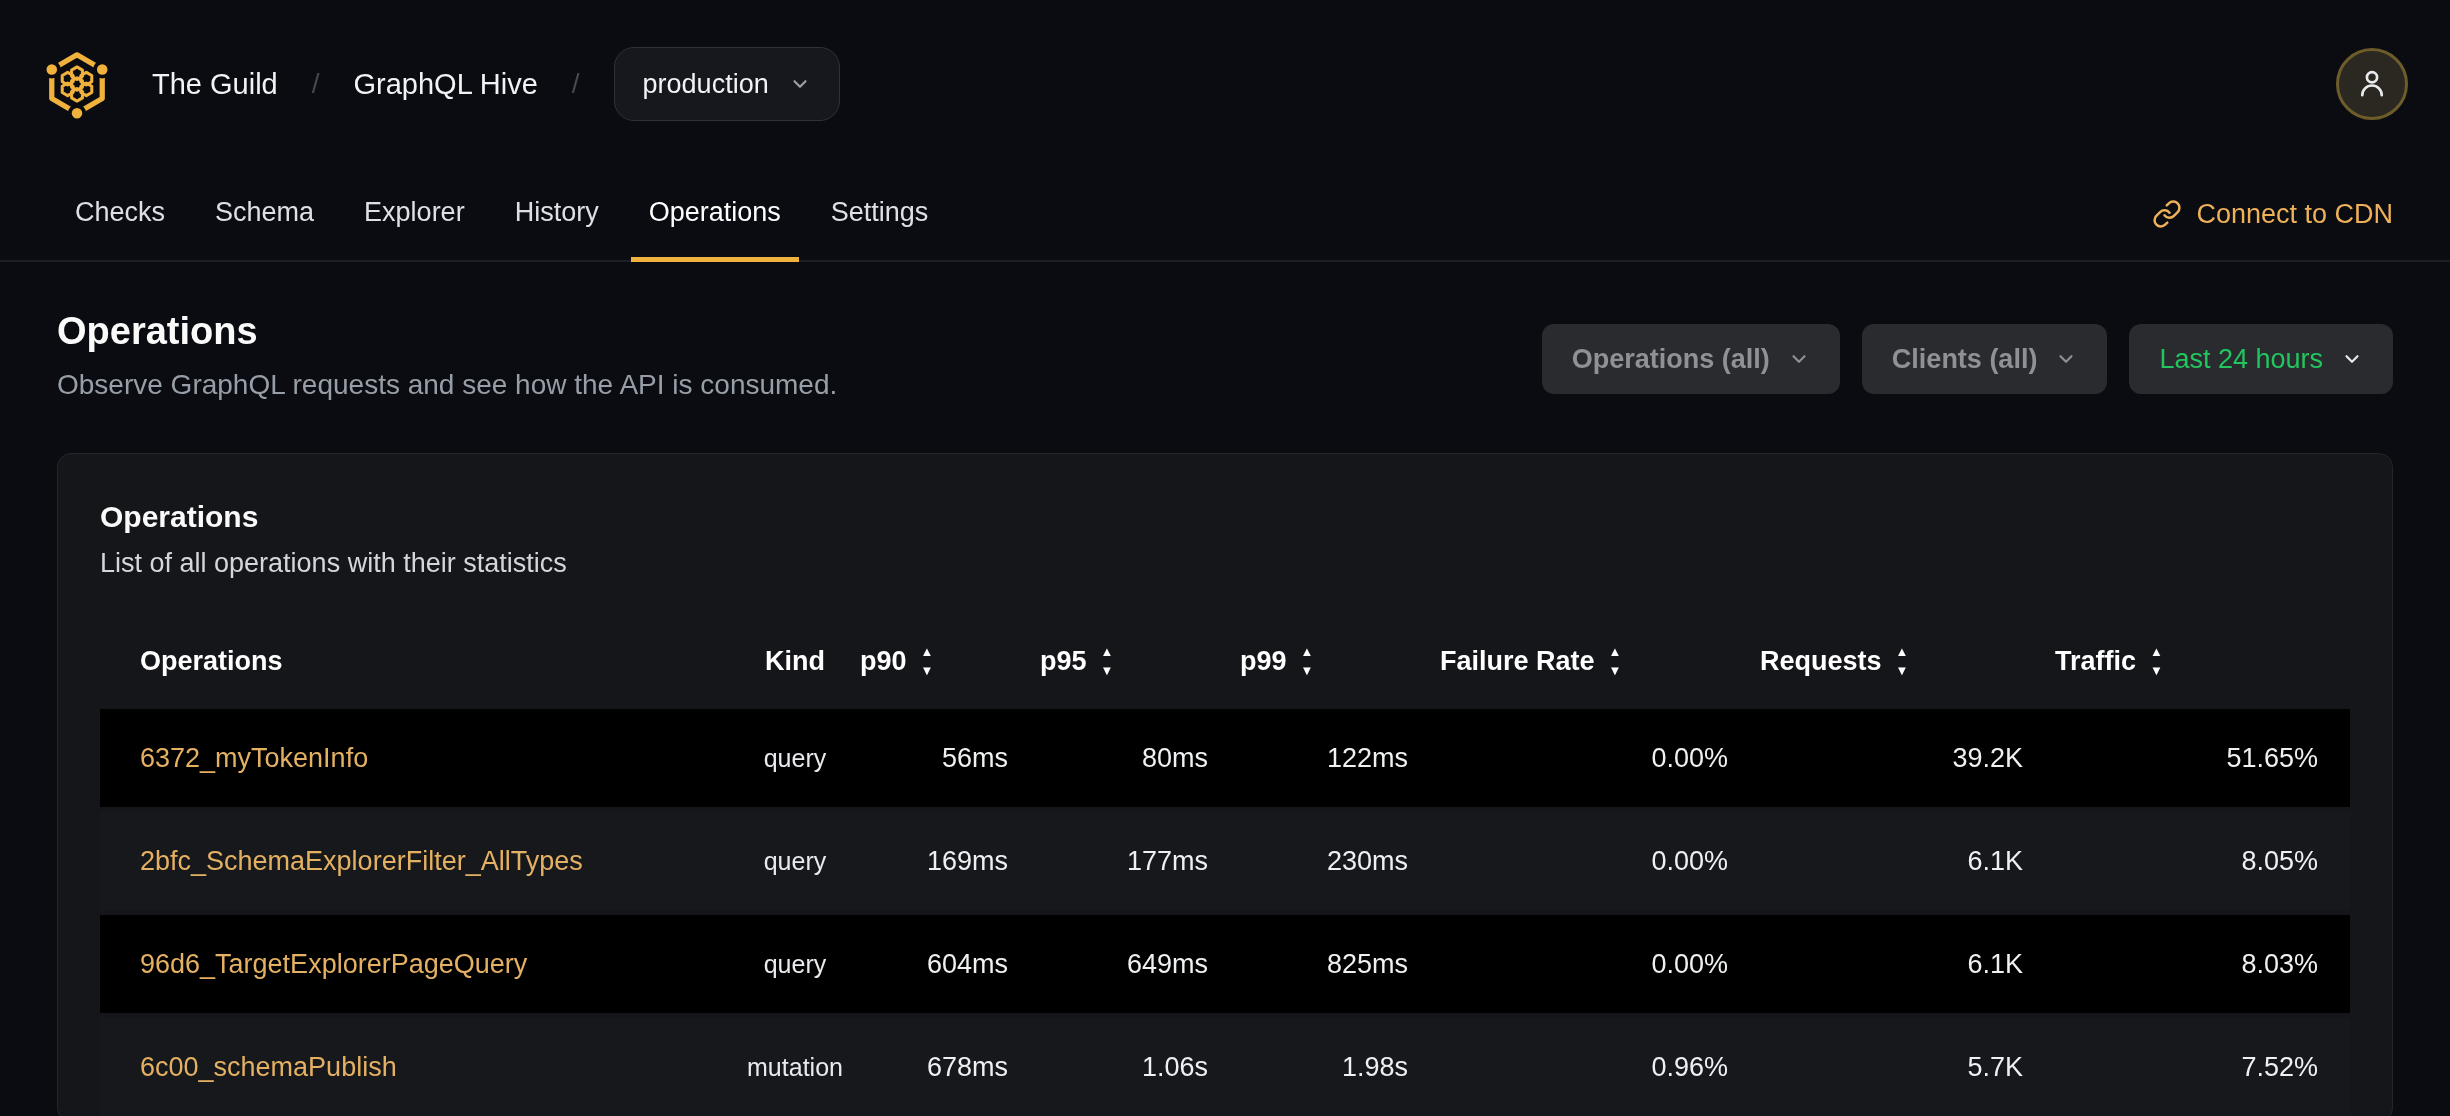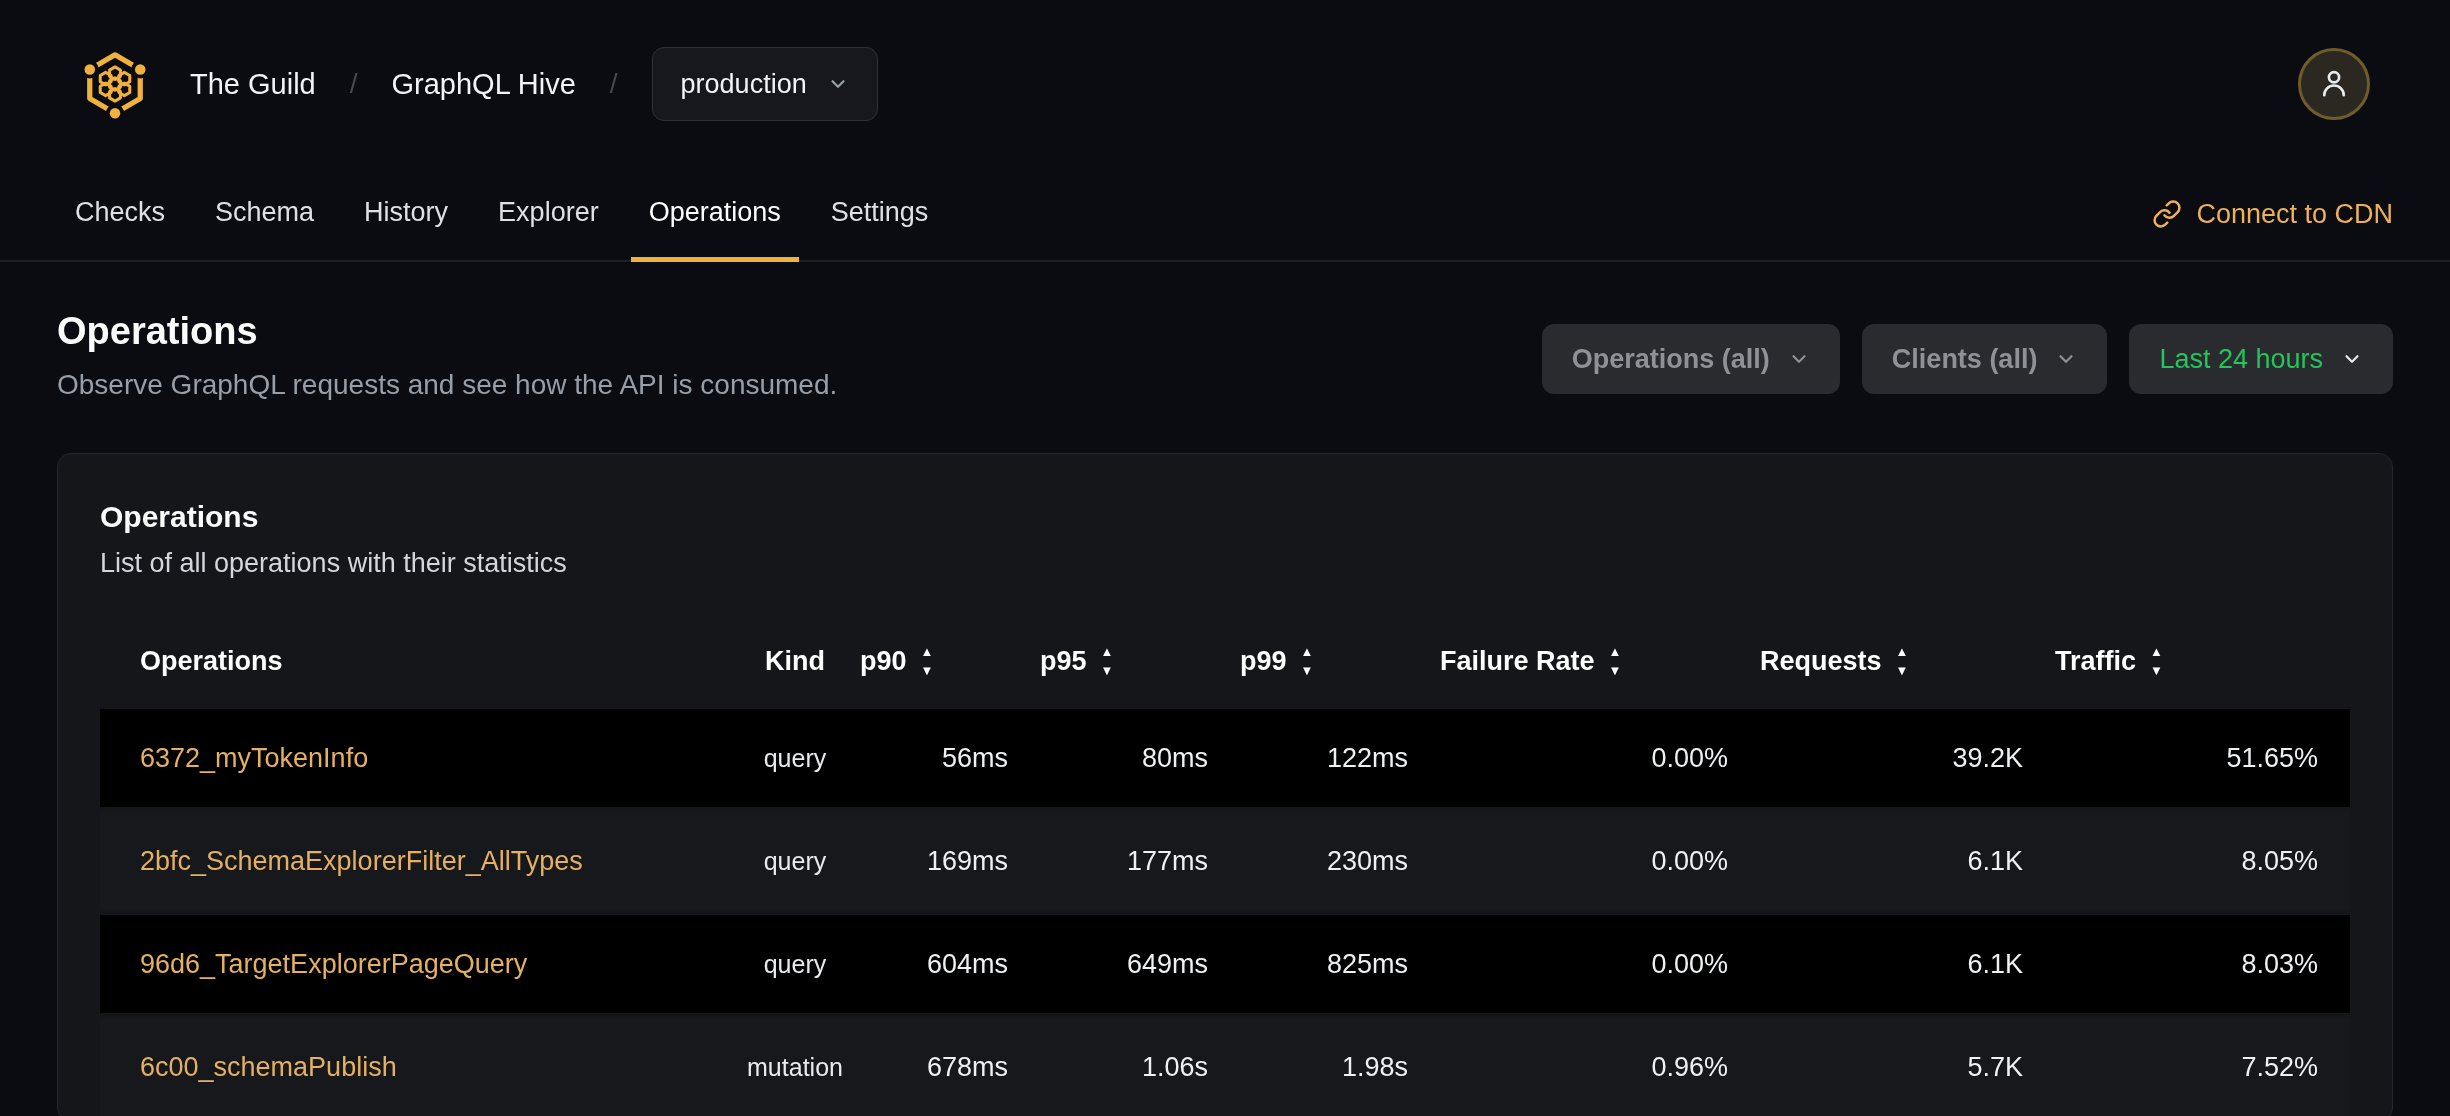--- a/index.html
+++ b/index.html
@@ -8,31 +8,31 @@
     background: #0a0c11;
     color: #ffffff;
     font-family: "Liberation Sans", sans-serif;
   }
 
   
   .topbar {
     height: 168px;
     display: flex;
     align-items: center;
-    padding: 0 80px;
+    padding: 0 42px;
   }
   .logo { width: 70px; height: 70px; flex: 0 0 auto; }
   .crumbs { display: flex; align-items: center; margin-left: 40px; gap: 34px; }
   .crumb-link { font-size: 29px; font-weight: 500; color: #f2f3f5; cursor: pointer; }
   .crumb-sep { font-size: 28px; color: #454a52; }
   .env-btn {
     display: flex; align-items: center; gap: 20px;
     background: #16181d;
     border: 1px solid #2e3138;
-    border-radius: 12px;
+    border-radius: 20px;
     height: 74px;
     padding: 0 28px;
     font-size: 27px;
     color: #f2f3f5;
     cursor: pointer;
   }
   .chev { width: 22px; height: 22px; color: #9aa0a8; }
   .avatar {
     margin-left: auto;
     width: 72px; height: 72px;
@@ -184,22 +184,22 @@
       <circle cx="12" cy="7.5" r="3.4" stroke="currentColor" stroke-width="1.8"></circle>
       <path d="M5.5 19.5a6.5 6.5 0 0 1 13 0" stroke="currentColor" stroke-width="1.8" stroke-linecap="round"></path>
     </svg>
   </button>
 </header>
 
 <nav class="nav">
   <div class="tabs">
     <div class="tab">Checks</div>
     <div class="tab">Schema</div>
+    <div class="tab">Explorer</div>
     <div class="tab">History</div>
-    <div class="tab">Explorer</div>
     <div class="tab active">Operations</div>
     <div class="tab">Settings</div>
   </div>
   <div class="cdn">
     <svg viewBox="0 0 24 24" fill="none">
       <path d="M10 13a5 5 0 0 0 7.54.54l3-3a5 5 0 0 0-7.07-7.07l-1.72 1.71" stroke="currentColor" stroke-width="2" stroke-linecap="round" stroke-linejoin="round"></path>
       <path d="M14 11a5 5 0 0 0-7.54-.54l-3 3a5 5 0 0 0 7.07 7.07l1.71-1.71" stroke="currentColor" stroke-width="2" stroke-linecap="round" stroke-linejoin="round"></path>
     </svg>
     <span>Connect to CDN</span>
   </div>

